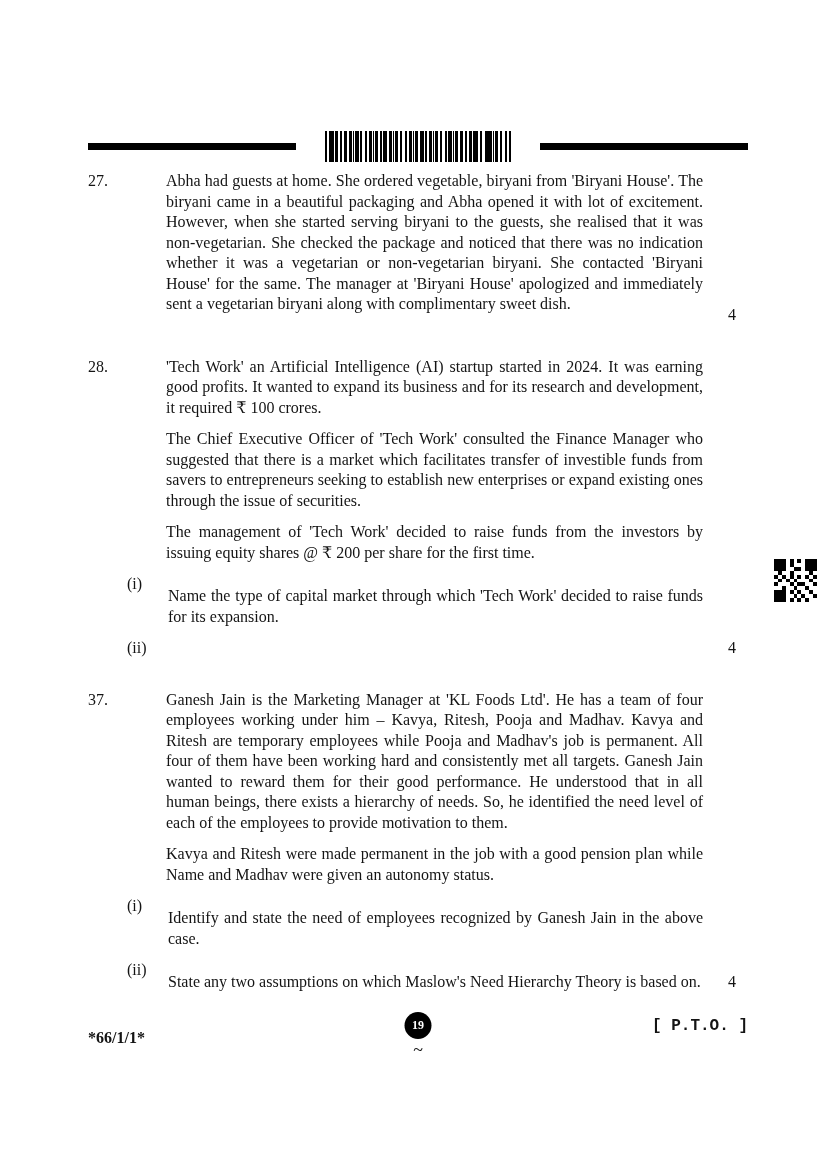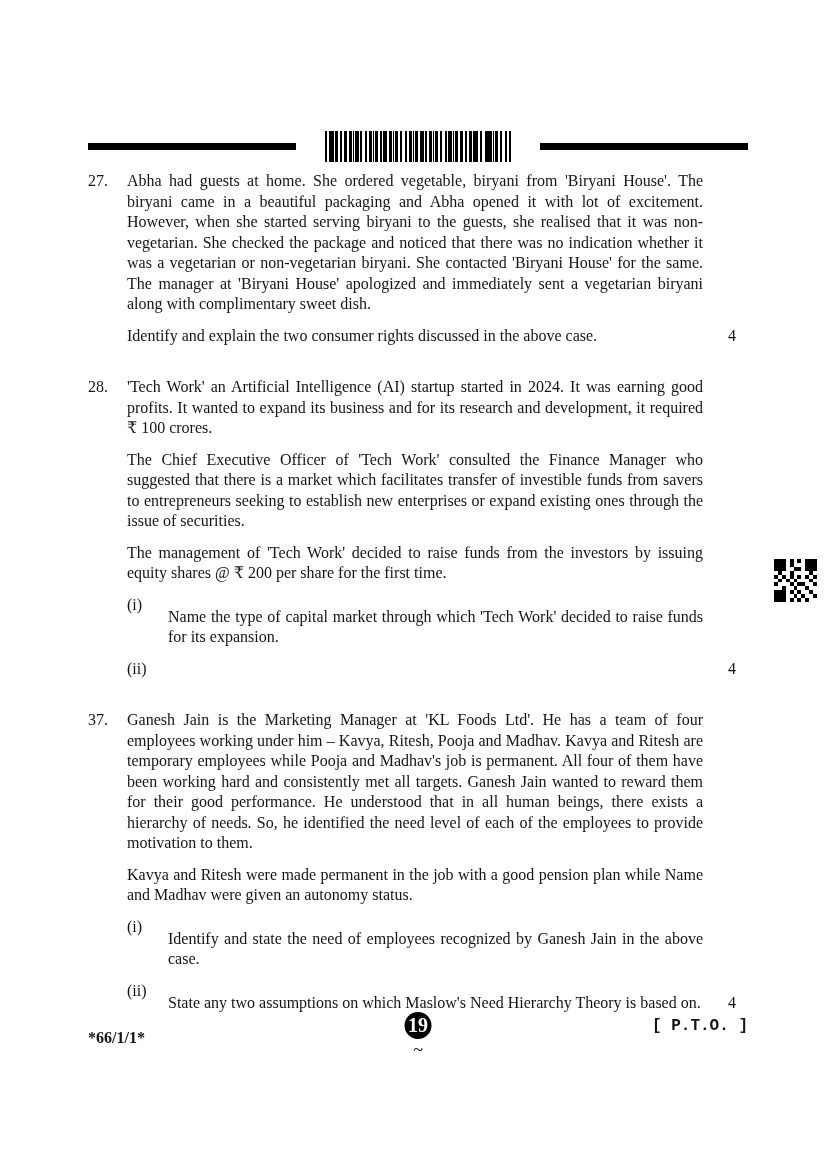--- a/index.html
+++ b/index.html
@@ -35,21 +35,21 @@
 
   
   .content {
     position: absolute;
     top: 171px; left: 88px;
     width: 700px;
   }
   .question { display: flex; margin-bottom: 31px; }
   .qnum { width: 39px; flex-shrink: 0; }
   .qbody { width: 576px; flex-shrink: 0; }
-  .para { text-align: justify; margin-bottom: 11px; position: relative; }
+  .para { text-align: justify; margin-bottom: 11px; position: relative; margin-left: 39px; }
   .qbody > .para:last-child, .qbody > .subpart:last-child { margin-bottom: 0; }
   .subpart { display: flex; margin-bottom: 11px; }
   .sp-label { width: 41px; flex-shrink: 0; }
   .sp-text { flex: 1; text-align: justify; position: relative; margin-top: 12px; }
   .marks { position: absolute; left: calc(100% + 25px); bottom: 0; }
 
   
   .qr { position: absolute; top: 558px; right: 10px; width: 43px; height: 45px; }
 
   
@@ -57,21 +57,21 @@
     position: absolute;
     top: 1012px; left: 88px;
     width: 660px; height: 28px;
   }
   .fcode { position: absolute; left: 0; top: 4px; font-weight: bold; margin-top: 12px; }
   .fpto  { position: absolute; right: 0; top: 4px; font-weight: bold; font-family: Liberation Mono, monospace; }
   .pnum-circle {
     position: absolute; left: 50%; top: 0; transform: translateX(-50%);
     width: 27px; height: 27px; border-radius: 50%;
     background: #000; color: #fff;
-    font-weight: bold; font-size: 20px; line-height: 27px; text-align: center;
+    font-weight: bold; font-size: 12px; line-height: 27px; text-align: center;
   }
   .tilde {
     position: absolute; top: 1040px; left: 88px; width: 660px;
     text-align: center; font-size: 18px;
   }
 </style>
 </head>
 <body>
 
 <div class="page">
@@ -82,21 +82,20 @@
     <div class="rule"></div>
   </div>
 
   <div class="content">
 
     <section class="question">
       <div class="qnum">27.</div>
       <div class="qbody">
         <p class="para">Abha had guests at home. She ordered vegetable, biryani from 'Biryani House'. The biryani came in a beautiful packaging and Abha opened it with lot of excitement. However, when she started serving biryani to the guests, she realised that it was non-vegetarian. She checked the package and noticed that there was no indication whether it was a vegetarian or non-vegetarian biryani. She contacted 'Biryani House' for the same. The manager at 'Biryani House' apologized and immediately sent a vegetarian biryani along with complimentary sweet dish.</p>
         <p class="para">
-          <span>Identify and explain the two consumer rights discussed in the above case.</span>
           <span class="marks">4</span>
         </p>
       </div>
     </section>
 
     <section class="question">
       <div class="qnum">28.</div>
       <div class="qbody">
         <p class="para">'Tech Work' an Artificial Intelligence (AI) startup started in 2024. It was earning good profits. It wanted to expand its business and for its research and development, it required ₹ 100 crores.</p>
         <p class="para">The Chief Executive Officer of 'Tech Work' consulted the Finance Manager who suggested that there is a market which facilitates transfer of investible funds from savers to entrepreneurs seeking to establish new enterprises or expand existing ones through the issue of securities.</p>

